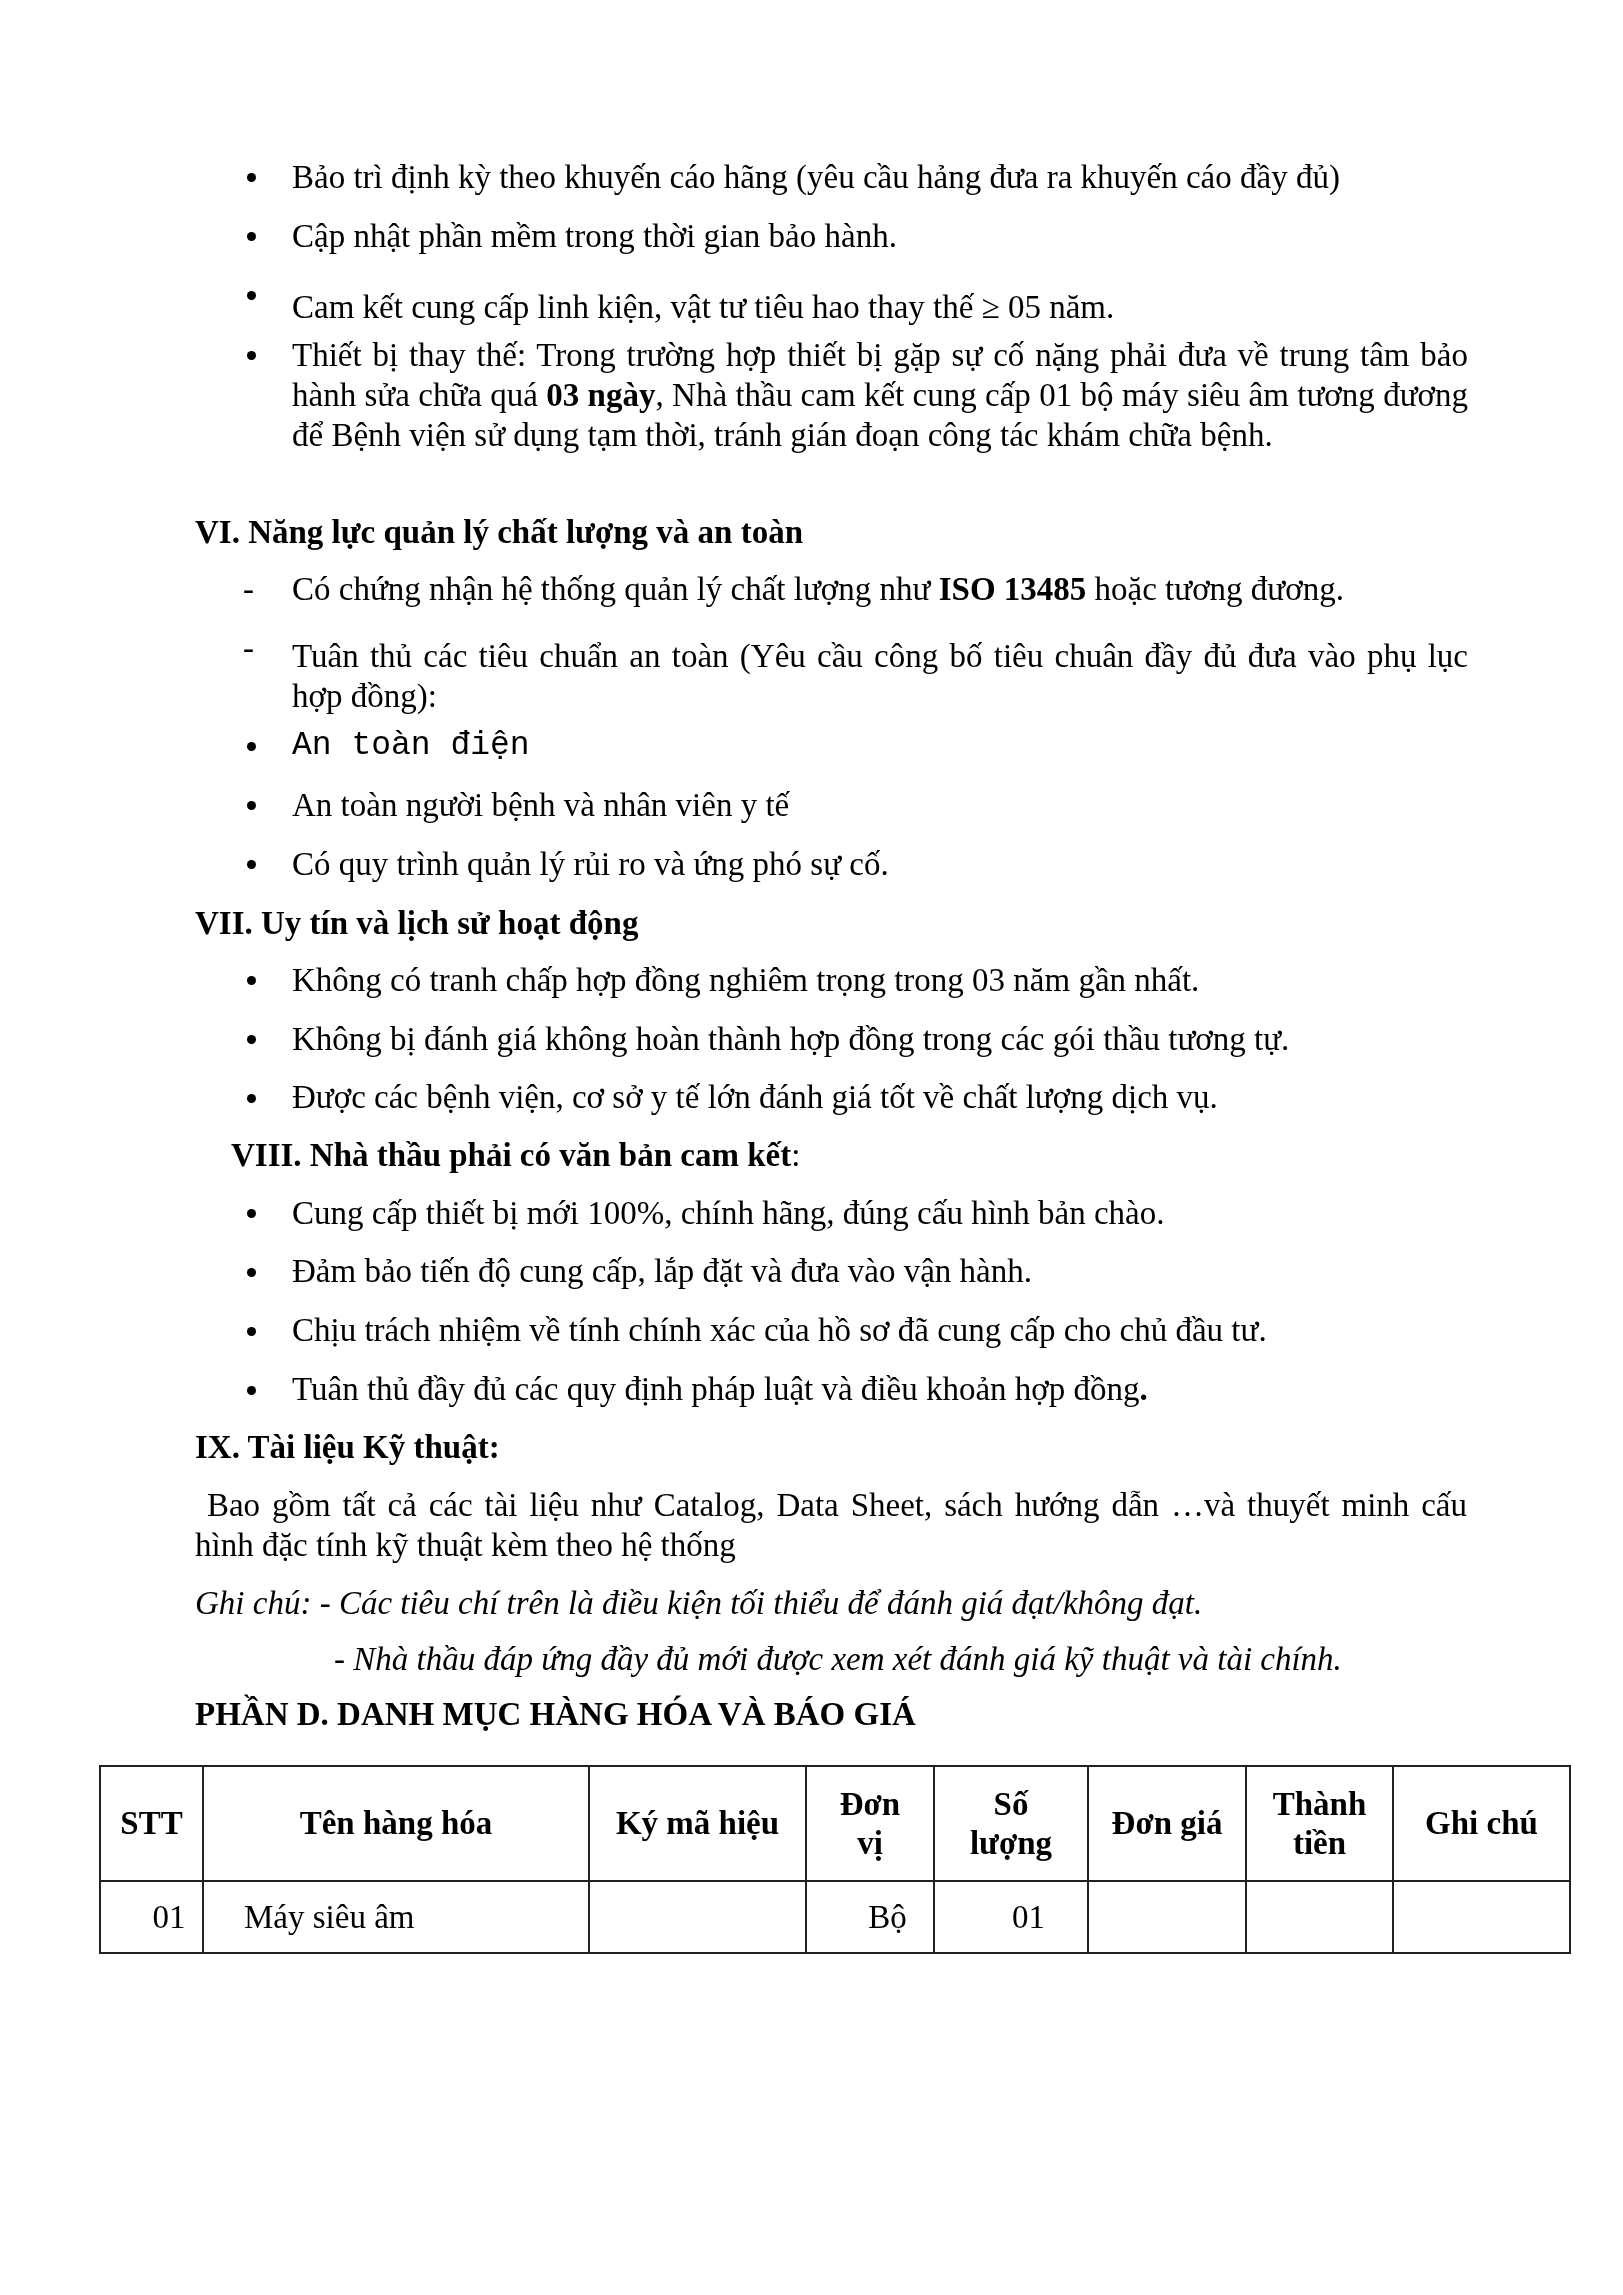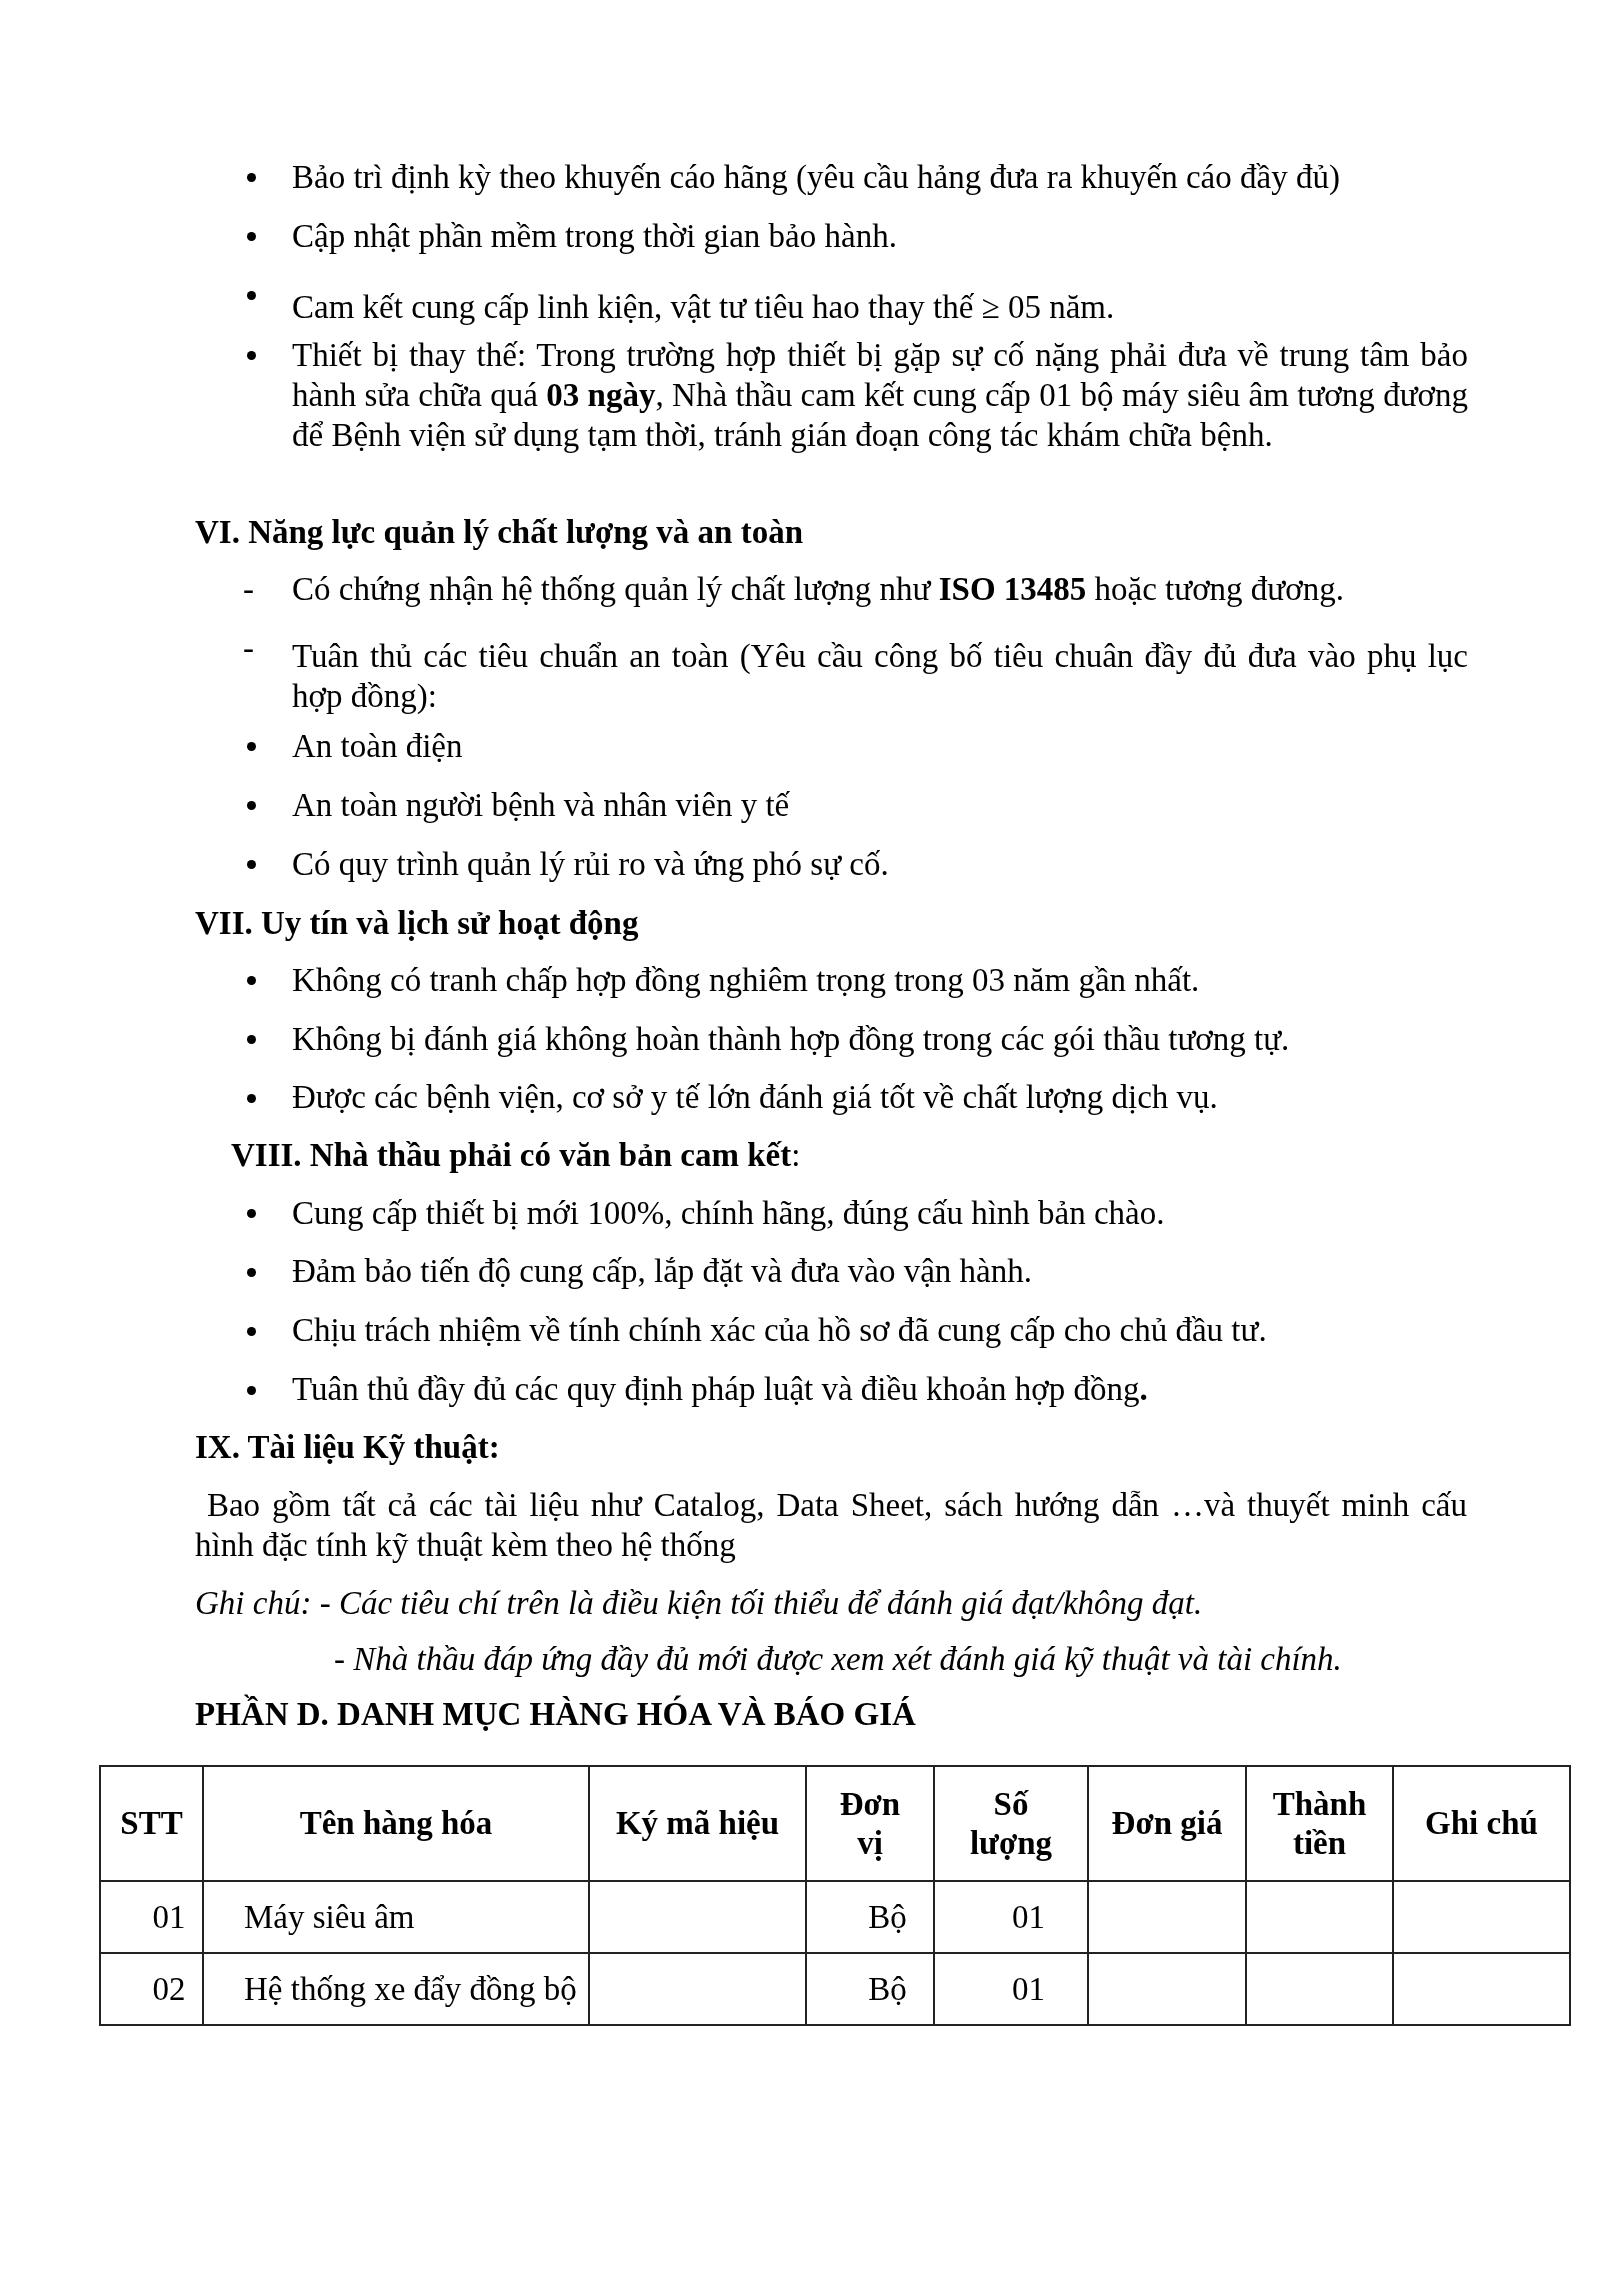--- a/index.html
+++ b/index.html
@@ -55,21 +55,21 @@
 
 <div class="dash" style="left:243px; top:569px;">-</div>
 <div class="line" style="left:292px; top:569px;">
   <span>Có chứng nhận hệ thống quản lý chất lượng như </span><span class="b">ISO 13485</span><span> hoặc tương đương.</span>
 </div>
 
 <div class="dash" style="left:243px; top:628px;">-</div>
 <div class="txt last-left" style="top:592px;margin-top:44px;">Tuân thủ các tiêu chuẩn an toàn (Yêu cầu công bố tiêu chuân đầy đủ đưa vào phụ lục hợp đồng):</div>
 
 <div class="bul" style="left:247px; top:742px;"></div>
-<div class="line" style="left:292px; top:726px;">An toàn điện</div>
+<div class="line" style="left:292px; top:726px;font-family:Liberation Mono, monospace;">An toàn điện</div>
 
 <div class="bul" style="left:247px; top:801px;"></div>
 <div class="line" style="left:292px; top:785px;">An toàn người bệnh và nhân viên y tế</div>
 
 <div class="bul" style="left:247px; top:860px;"></div>
 <div class="line" style="left:292px; top:844px;">Có quy trình quản lý rủi ro và ứng phó sự cố.</div>
 
 <div class="heading" style="top:903px;">VII. Uy tín và lịch sử hoạt động</div>
 
 <div class="bul" style="left:247px; top:976px;"></div>
@@ -134,25 +134,15 @@
     <tr>
       <td class="c">01</td>
       <td class="l">Máy siêu âm</td>
       <td class="c"></td>
       <td class="c">Bộ</td>
       <td class="c">01</td>
       <td class="c"></td>
       <td class="c"></td>
       <td class="c"></td>
     </tr>
-    <tr>
-      <td class="c">02</td>
-      <td class="l">Hệ thống xe đẩy đồng bộ</td>
-      <td class="c"></td>
-      <td class="c">Bộ</td>
-      <td class="c">01</td>
-      <td class="c"></td>
-      <td class="c"></td>
-      <td class="c"></td>
-    </tr>
   </tbody>
 </table>
 
 
 </body></html>

